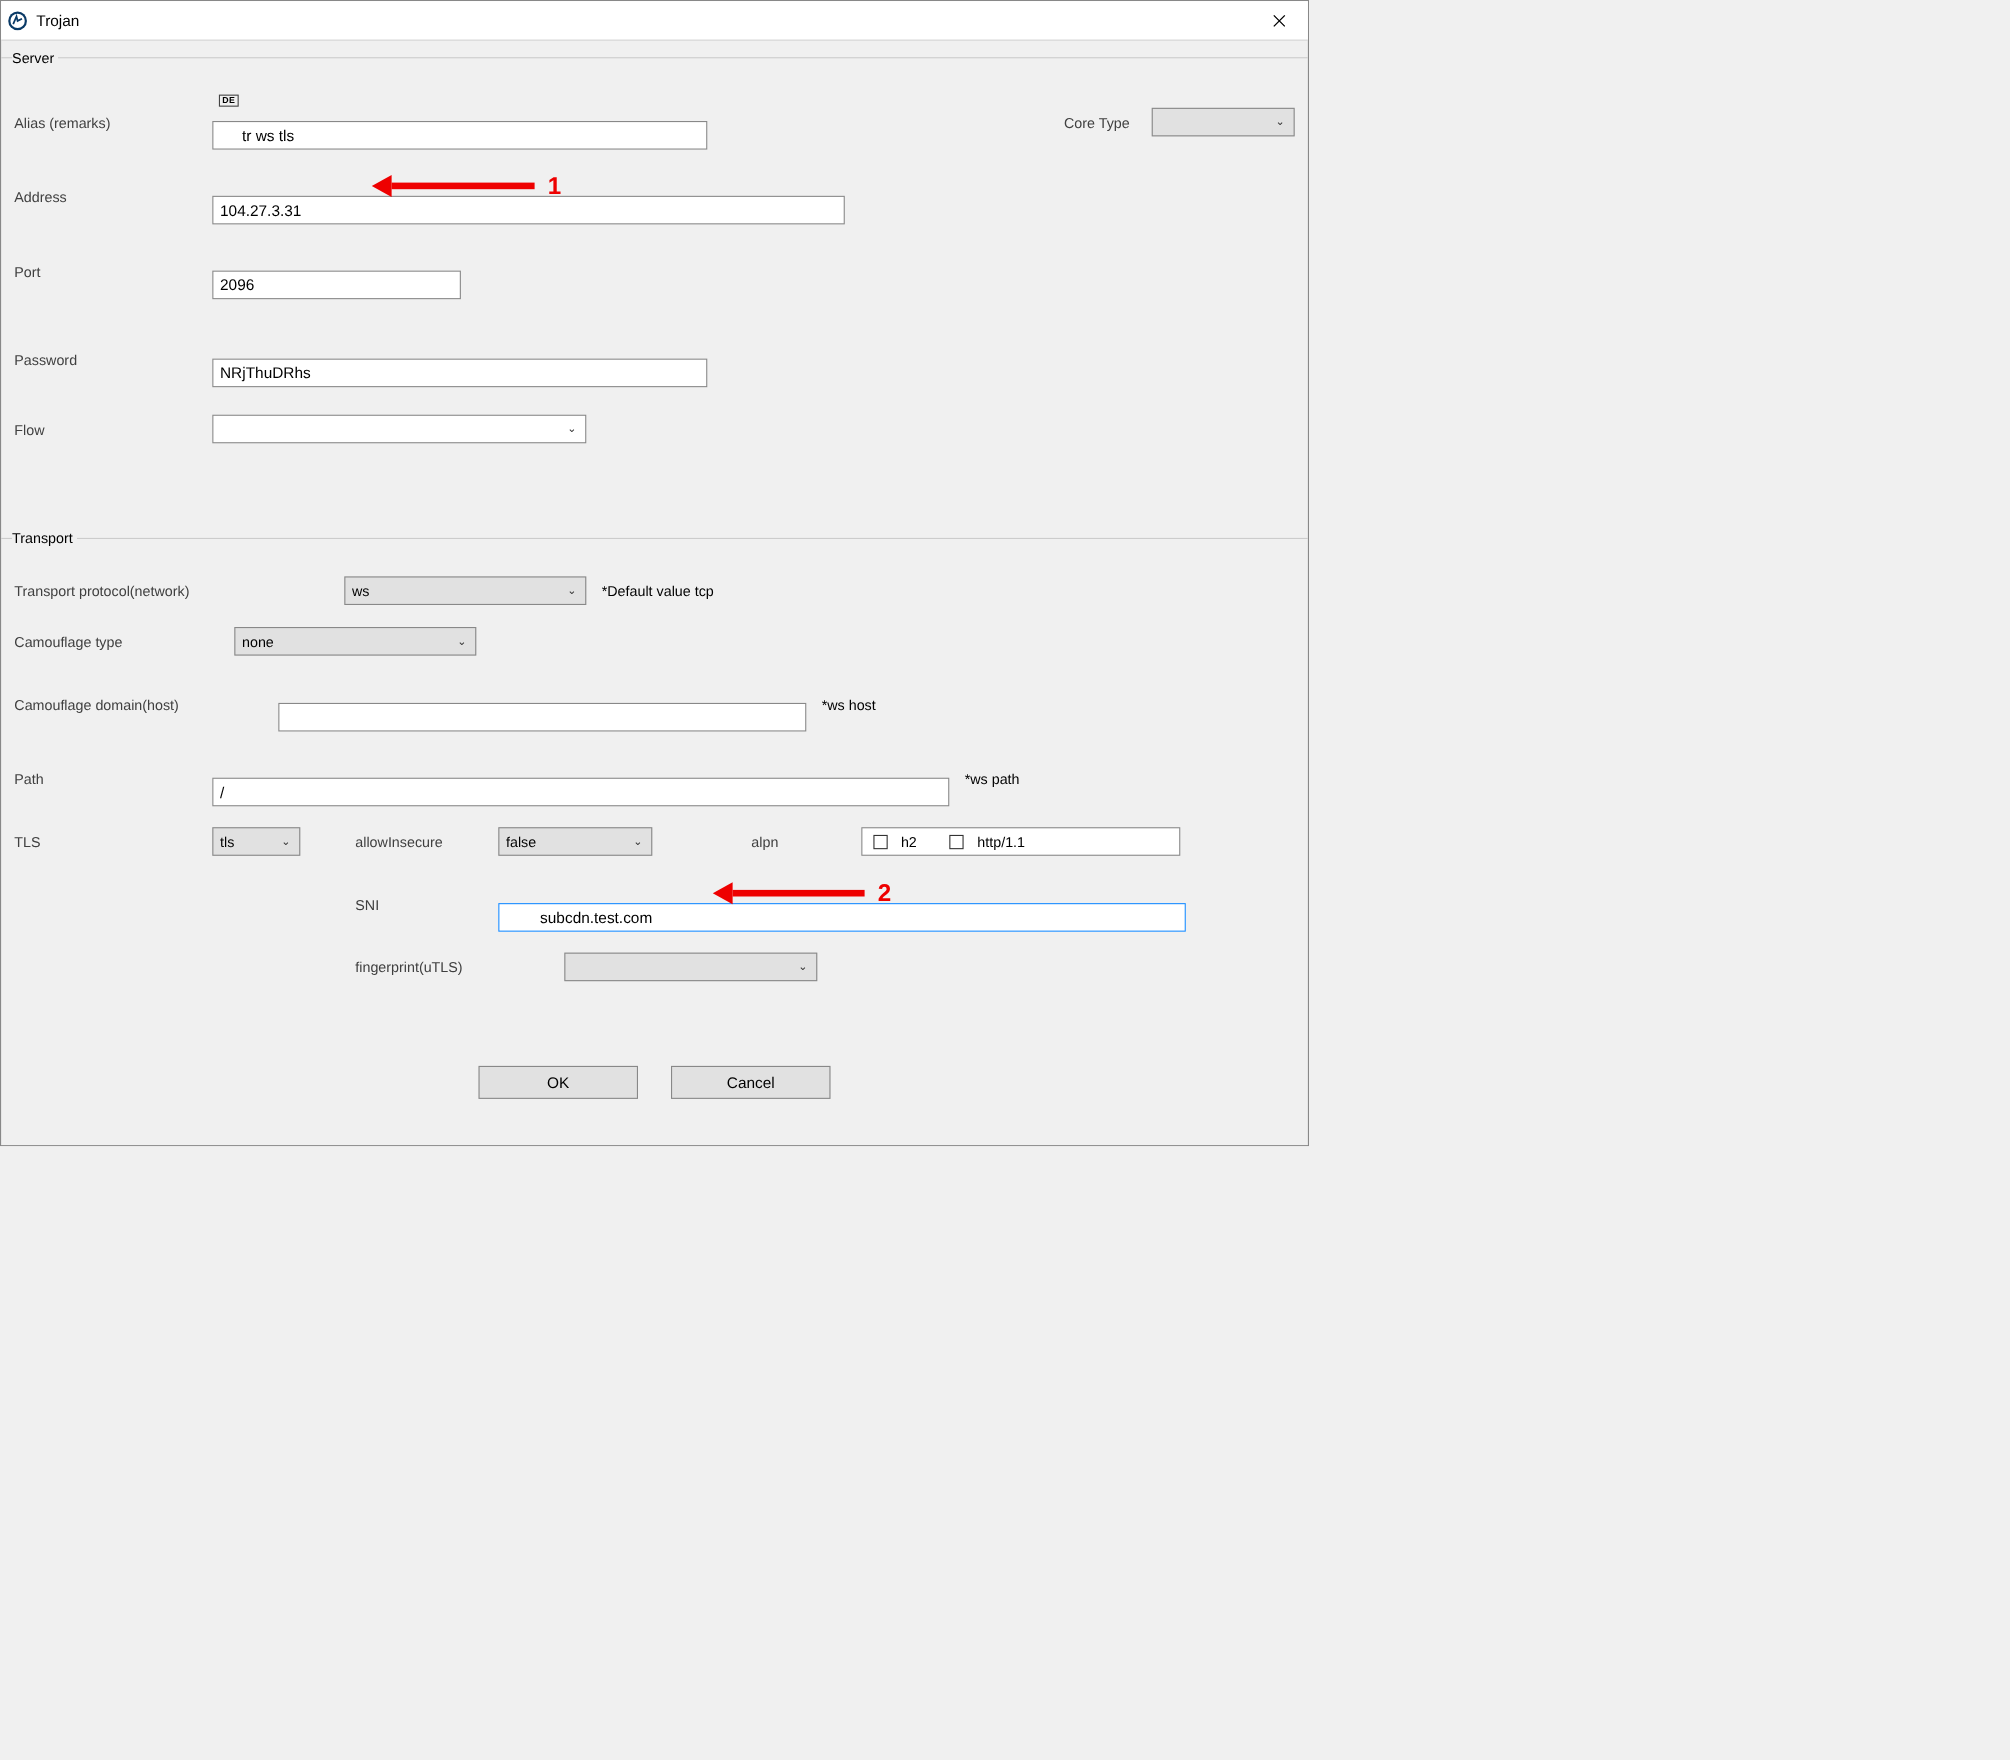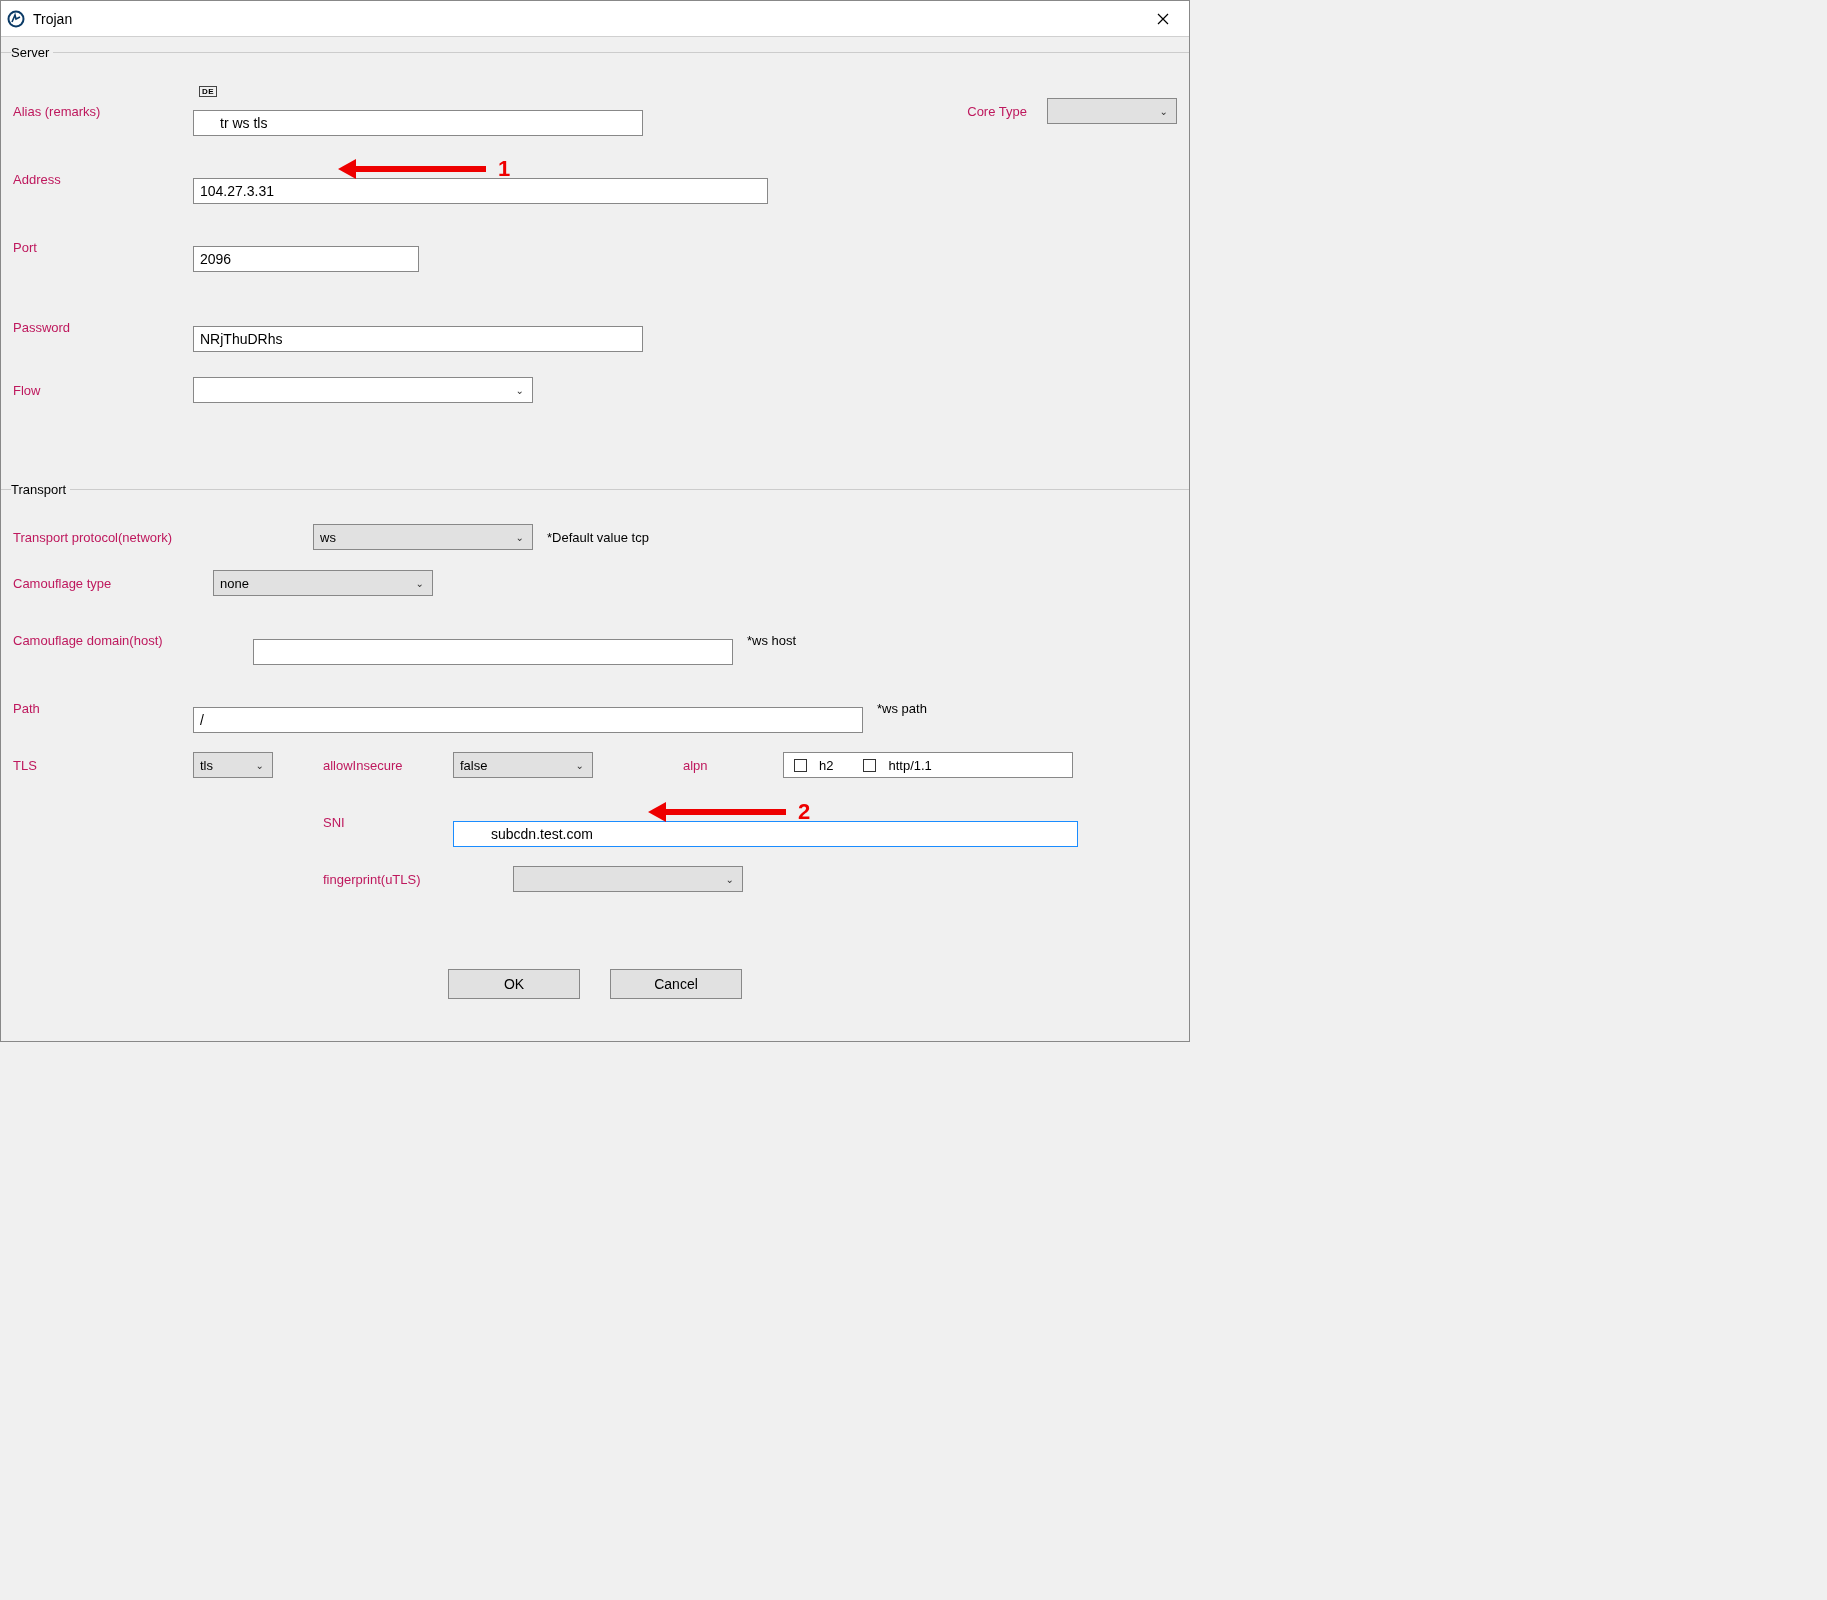--- a/index.html
+++ b/index.html
@@ -60,21 +60,21 @@
     margin-left: -2px;
   }
   .row {
     display: flex;
     align-items: center;
     margin-top: 18px;
     min-height: 28px;
   }
   .row .lbl {
     font-size: 13px;
-    color: #be185d;
+    color: #404040;
   }
   input[type=text] {
     height: 26px;
     border: 1px solid #888;
     padding: 0 6px;
     font-size: 14px;
     font-family: inherit;
     background: #fff;
     margin-top: 24px;
   }
@@ -127,21 +127,21 @@
   .cb .box {
     width: 13px; height: 13px; border: 1px solid #333; background: #fff;
   }
   .footer {
     display: flex;
     gap: 30px;
     justify-content: center;
     padding: 18px 0 22px 0;
   }
   .btn {
-    width: 132px; height: 30px;
+    width: 145px; height: 30px;
     border: 1px solid #888;
     background: #e1e1e1;
     font-size: 14px;
     display: flex; align-items: center; justify-content: center;
     cursor: default;
   }
   
   .arrow {
     position: absolute;
     display: flex;

